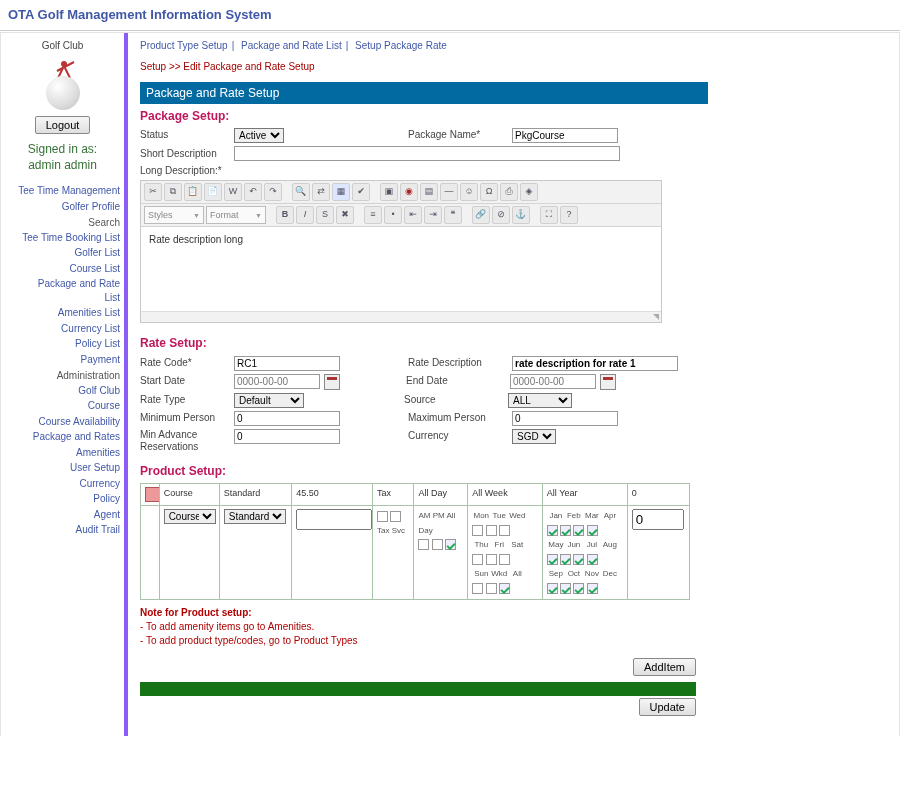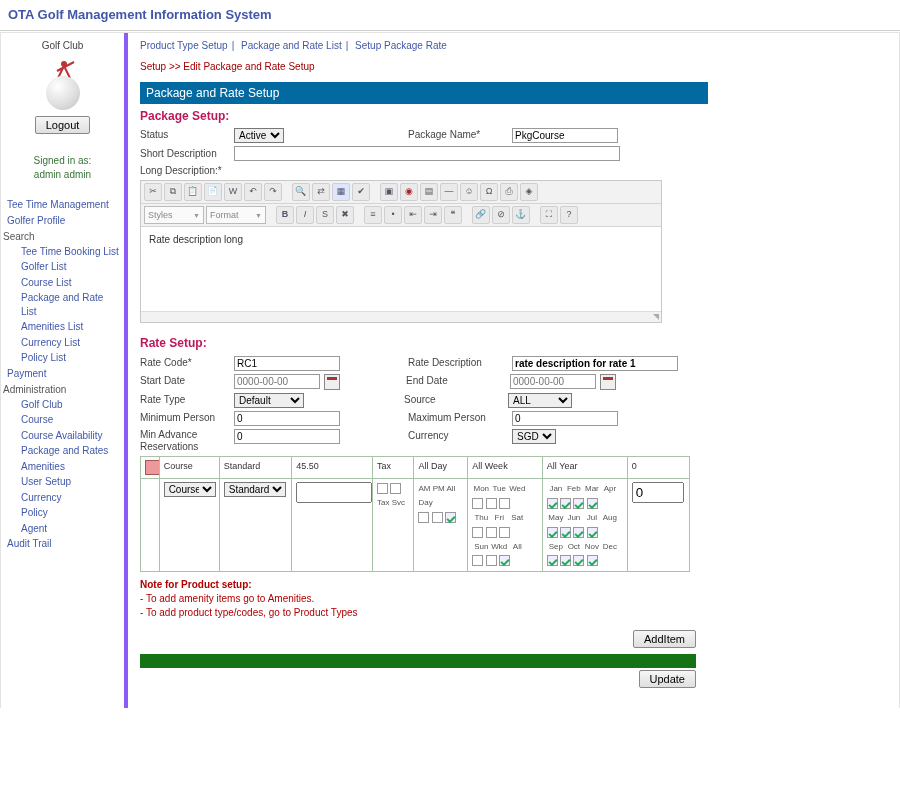--- a/index.html
+++ b/index.html
@@ -8,22 +8,22 @@
   .title{font-weight:bold;color:#4158a8;font-size:13px;padding:6px 8px}
   .hr{border-top:1px solid #ccc;height:1px;margin:0}
   .cols{display:flex;border:1px solid #e3e3e3;border-bottom:none}
   
   .side{width:115px;padding:6px 4px 20px;border-right:4px solid #8b5cf6;text-align:center;font-size:10px}
   .logot{color:#444;font-size:10px;margin-bottom:2px}
   .logo{width:58px;height:58px;margin:0 auto 4px;position:relative}
   .ball{position:absolute;bottom:2px;left:12px;width:34px;height:34px;border-radius:50%;background:radial-gradient(circle at 35% 30%,#fff,#ddd 60%,#bbb 100%)}
   .figure{position:absolute;top:2px;left:10px;width:40px;height:40px}
   .btn,.btn2{background:linear-gradient(#f6f6f6,#dfdfdf);border:1px solid #888;border-radius:2px;padding:2px 10px;font-size:11px;cursor:pointer}
-  .signed{color:#377337;font-size:10px;margin-top:20px}
-  .nav{margin-top:16px;text-align:left;color:#4158a8}
+  .signed{color:#377337;font-size:12px;margin-top:7px}
+  .nav{margin-top:10px;text-align:right;color:#4158a8}
   .nav .sec{color:#555;margin:2px 0 0 -2px}
   .nav a{display:block;padding:1px 0 1px 2px}
   .nav .sub a{padding-left:16px}
   
   .main{flex:1;padding:6px 12px 20px;min-width:0}
   .crumb{font-size:10px}
   .crumbsep{color:#4158a8;margin:0 4px}
   .setup-ln{color:#a00000;font-size:10px;margin:8px 0 4px}
   .req{color:#444;font-size:10px}
   .bar{background:#0369a1;color:#fff;font-size:12px;padding:3px 6px;margin:8px 0 4px;width:556px}
@@ -228,20 +228,21 @@
         </div>
         <div class="row pair">
           <div class="lbl" style="line-height:1.2">Min Advance Reservations</div>
           <div class="ctl"><input type="text" class="w100" value="0" style=""></div>
           <div style="width:68px"></div>
           <div class="lbl2">Currency</div>
           <div class="ctl"><select><option>SGD</option></select></div>
         </div>
       </div>
 
+      <div class="h2" style="margin-top:10px">Product Setup:</div>
       <table class="pt">
         <colgroup>
             <col style="width:18px">
             <col style="width:58px">
             <col style="width:70px">
             <col style="width:78px">
             <col style="width:40px">
             <col style="width:52px">
             <col style="width:72px">
             <col style="width:82px">

